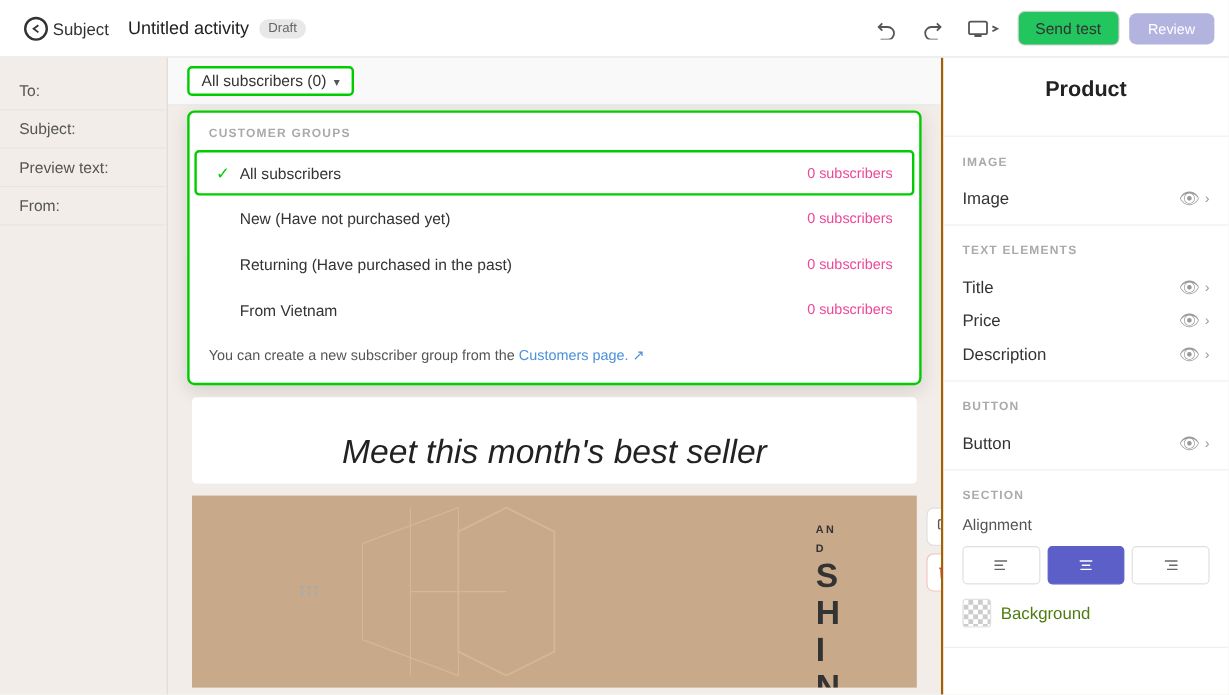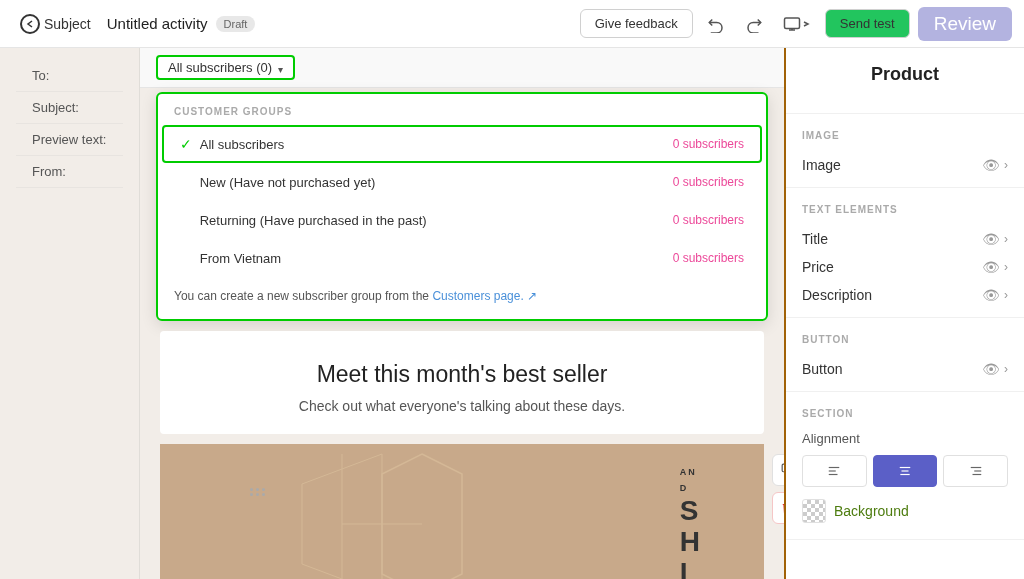--- a/index.html
+++ b/index.html
@@ -9,46 +9,46 @@
     .topbar { display: flex; align-items: center; height: 48px; background: #fff; border-bottom: 1px solid #e5e5e5; padding: 0 12px; gap: 8px; flex-shrink: 0; }
     .topbar-left { display: flex; align-items: center; gap: 8px; flex: 1; }
     .back-btn { display: flex; align-items: center; gap: 4px; color: #333; font-size: 14px; cursor: pointer; padding: 4px 8px; border-radius: 4px; }
     .back-circle { width: 20px; height: 20px; border: 2px solid #333; border-radius: 50%; display: flex; align-items: center; justify-content: center; }
     .activity-title { font-size: 15px; font-weight: 500; color: #222; }
     .draft-badge { background: #e8e8e8; color: #666; font-size: 11px; padding: 2px 8px; border-radius: 10px; font-weight: 500; }
     .topbar-right { display: flex; align-items: center; gap: 8px; }
     .feedback-btn { background: #fff; border: 1px solid #d0d0d0; color: #333; font-size: 13px; padding: 6px 14px; border-radius: 6px; cursor: pointer; }
     .icon-btn { background: none; border: none; cursor: pointer; color: #555; padding: 6px; border-radius: 4px; font-size: 18px; display: flex; align-items: center; }
     .send-test-btn { background: #22c55e; border: 1px solid #d0d0d0; color: #333; font-size: 13px; padding: 6px 14px; border-radius: 6px; cursor: pointer; }
-    .review-btn { background: #b3b3e0; color: #fff; font-size: 19px; padding: 6px 16px; border-radius: 6px; cursor: pointer; border: none; }
+    .review-btn { background: #b3b3e0; color: #fff; font-size: 12px; padding: 6px 16px; border-radius: 6px; cursor: pointer; border: none; }
 
     
     .main { display: flex; flex: 1; overflow: hidden; }
 
     
-    .left-panel { width: 140px; background: #f2ede8; border-right: 1px solid #e0ddd8; flex-shrink: 0; padding: 12px 16px; }
+    .left-panel { width: 140px; background: #f2ede8; border-right: 1px solid #e0ddd8; flex-shrink: 0; padding: 12px 0; }
     .email-field { padding: 8px 16px; font-size: 13px; color: #555; border-bottom: 1px solid #e8e4e0; }
 
     
     .center { flex: 1; background: #f2ede8; position: relative; overflow: hidden; }
     .subscriber-dropdown { display: flex; align-items: flex-end; gap: 4px; background: #fff; border: 2px solid #00cc00; border-radius: 4px; padding: 3px 10px; font-size: 13px; cursor: pointer; color: #333; }
     .dropdown-arrow { font-size: 10px; color: #555; margin-left: 2px; }
 
     .dropdown-menu { background: #fff; border: 2px solid #00cc00; border-radius: 6px; margin: 4px 16px; padding: 12px 0; box-shadow: 0 4px 16px rgba(0,0,0,0.12); }
     .customer-groups-label { font-size: 10px; font-weight: 700; color: #aaa; letter-spacing: 1px; padding: 0 16px 8px; text-transform: uppercase; }
     .subscriber-option { display: flex; align-items: center; padding: 9px 16px; font-size: 13px; color: #333; cursor: pointer; border: 2px solid transparent; border-radius: 4px; margin: 0 4px; }
     .subscriber-option.selected { border-color: #00cc00; }
     .subscriber-option .check { color: #00cc00; margin-right: 8px; font-size: 14px; }
     .subscriber-option .count { margin-left: auto; color: #ec4899; font-size: 12px; }
     .new-subscriber-note { padding: 12px 16px 4px; font-size: 12px; color: #555; }
     .new-subscriber-note a { color: #4a90d9; text-decoration: none; }
 
     
     .email-content { background: #fff; margin: 10px 20px; border-radius: 4px; overflow: hidden; text-align: center; padding: 30px 20px 0; }
-    .email-headline { font-size: 23px; font-weight: 400; color: #222; margin-bottom: 10px; }
+    .email-headline { font-size: 28px; font-weight: 400; color: #222; margin-bottom: 10px; font-style: italic; }
     .email-subtext { font-size: 14px; color: #555; margin-bottom: 20px; }
     .action-icon { width: 32px; height: 32px; background: #fff; border-radius: 6px; border: 1px solid #e0e0e0; display: flex; align-items: center; justify-content: center; cursor: pointer; font-size: 14px; }
     .action-icon.delete { border-color: #f5c6c6; color: #e03030; }
     .dots-grid { display: grid; grid-template-columns: repeat(3, 4px); gap: 2px; }
     .dot { width: 3px; height: 3px; background: #aaa; border-radius: 50%; }
 
     
     .right-panel { width: 240px; background: #fff; border-left: 2px solid #a16207; flex-shrink: 0; overflow-y: auto; }
     .panel-section { padding: 16px; border-bottom: 1px solid #f0f0f0; }
     .panel-title { font-size: 18px; font-weight: 600; color: #222; margin-bottom: 12px; text-align: center; }
@@ -78,21 +78,20 @@
         <svg width="10" height="10" viewBox="0 0 10 10">
             <polyline points="7,2 3,5 7,8" fill="none" stroke="#333" stroke-width="1.5"></polyline>
           </svg>
       </div>
       <span>Subject</span>
     </div>
     <span class="activity-title">Untitled activity</span>
     <span class="draft-badge">Draft</span>
   </div>
   <div class="topbar-right">
-    <button class="feedback-btn">Give feedback</button>
     <button class="icon-btn">
       <svg width="18" height="18" viewBox="0 0 24 24" fill="none" stroke="#555" stroke-width="2">
           <path d="M3 10h10c4 0 7 3 7 7s-3 7-7 7H5"></path>
           <polyline points="7,6 3,10 7,14"></polyline>
         </svg>
     </button>
     <button class="icon-btn">
       <svg width="18" height="18" viewBox="0 0 24 24" fill="none" stroke="#555" stroke-width="2">
           <path d="M21 10H11C7 10 4 13 4 17s3 7 7 7h7"></path>
           <polyline points="17,6 21,10 17,14"></polyline>
@@ -167,21 +166,20 @@
       </div>
 
       <div class="new-subscriber-note">
         <span>You can create a new subscriber group from the </span>
         <a href="#">Customers page. ↗</a>
       </div>
     </div>
 
     <div class="email-content">
       <h2 class="email-headline">Meet this month's best seller</h2>
-      <p class="email-subtext">Check out what everyone's talking about these days.</p>
     </div>
 
     <div style="margin:0 20px; position:relative;">
       <div style="background:#c8a98a; height:160px; display:flex; align-items:center; justify-content:center; position:relative; overflow:hidden;">
 
         <svg width="100%" height="160" viewBox="0 0 400 160" style="position:absolute;top:0;left:0;">
           <line x1="80" y1="10" x2="80" y2="150" stroke="#d4b896" stroke-width="1"></line>
           <line x1="120" y1="10" x2="120" y2="150" stroke="#d4b896" stroke-width="1"></line>
           <line x1="80" y1="80" x2="160" y2="80" stroke="#d4b896" stroke-width="1"></line>
           <line x1="40" y1="40" x2="120" y2="10" stroke="#d4b896" stroke-width="1"></line>

